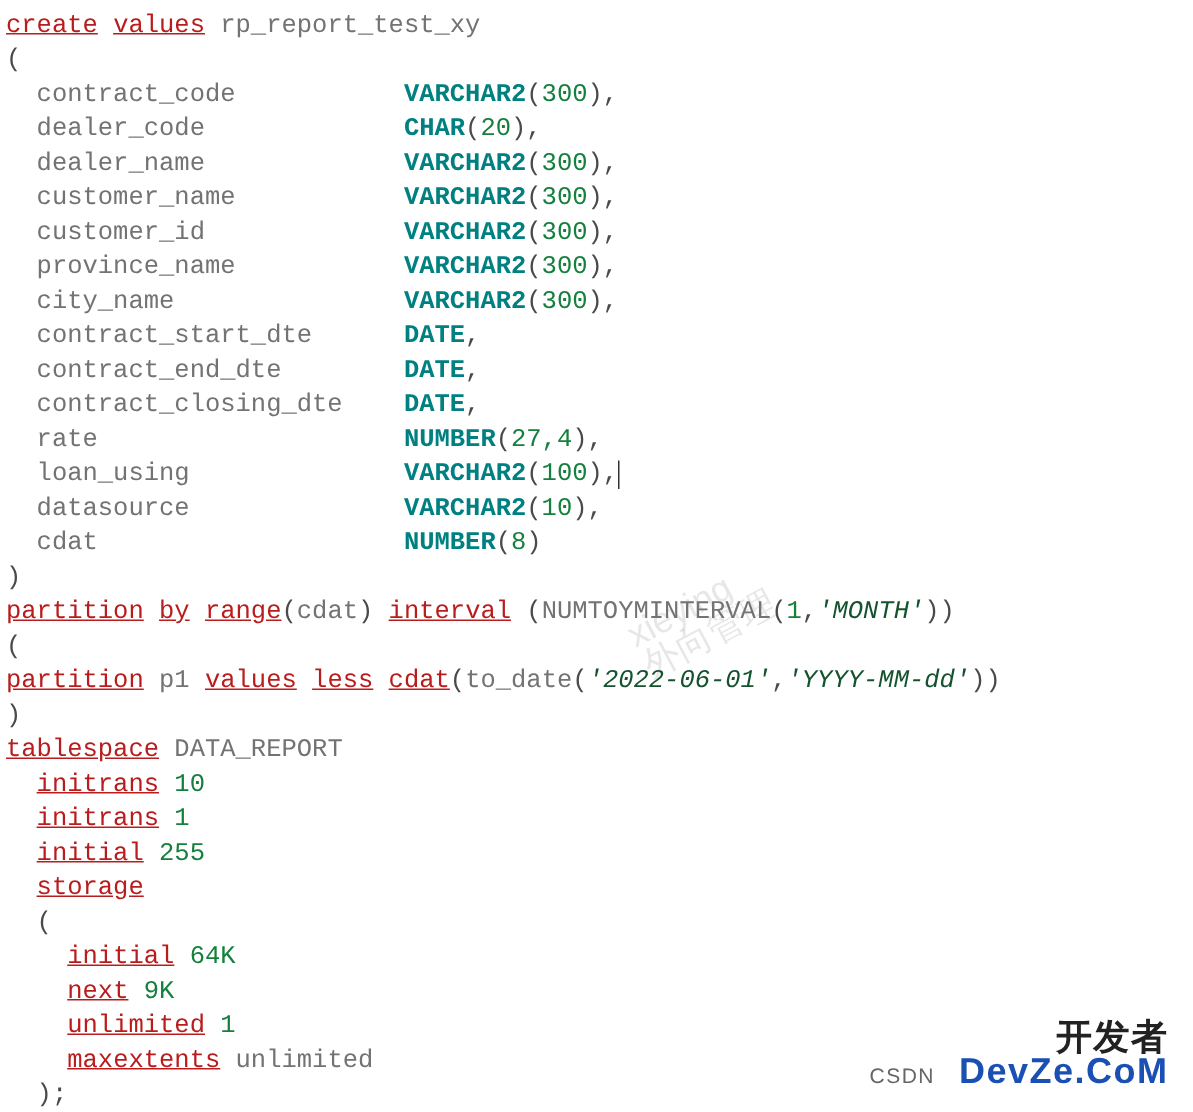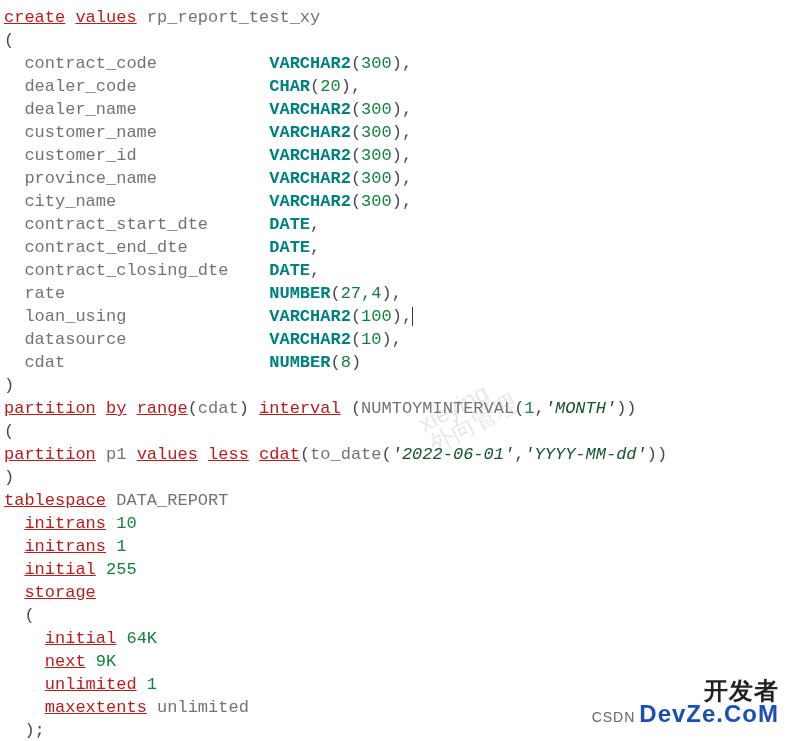--- a/index.html
+++ b/index.html
@@ -39,21 +39,21 @@
     position: absolute;
     bottom: 12px;
     right: 16px;
     font-family: Arial, sans-serif;
     font-weight: bold;
     font-size: 24px;
     color: #1a4fb3;
     letter-spacing: 1px;
   }
   .logo1 .black { color: #222; }
-  .logo1 .small { font-size: 14px; font-weight: normal; color:#666; margin-right:4px;text-align:center;}
+  .logo1 .small { font-size: 14px; font-weight: normal; color:#666; margin-right:16px;text-align:center;}
   .cursor { border-right: 1px solid #333; }
 </style>
 </head>
 <body>
 
 <div class="code-block"><span class="kw">create</span> <span class="kw">values</span> <span class="id">rp_report_test_xy</span>
 <span class="punc">(</span>
 <span id="cols">  <span class="id">contract_code           </span><span class="type">VARCHAR2</span><span class="punc">(</span><span class="num">300</span><span class="punc">)</span><span class="punc">,</span>
   <span class="id">dealer_code             </span><span class="type">CHAR</span><span class="punc">(</span><span class="num">20</span><span class="punc">)</span><span class="punc">,</span>
   <span class="id">dealer_name             </span><span class="type">VARCHAR2</span><span class="punc">(</span><span class="num">300</span><span class="punc">)</span><span class="punc">,</span>

